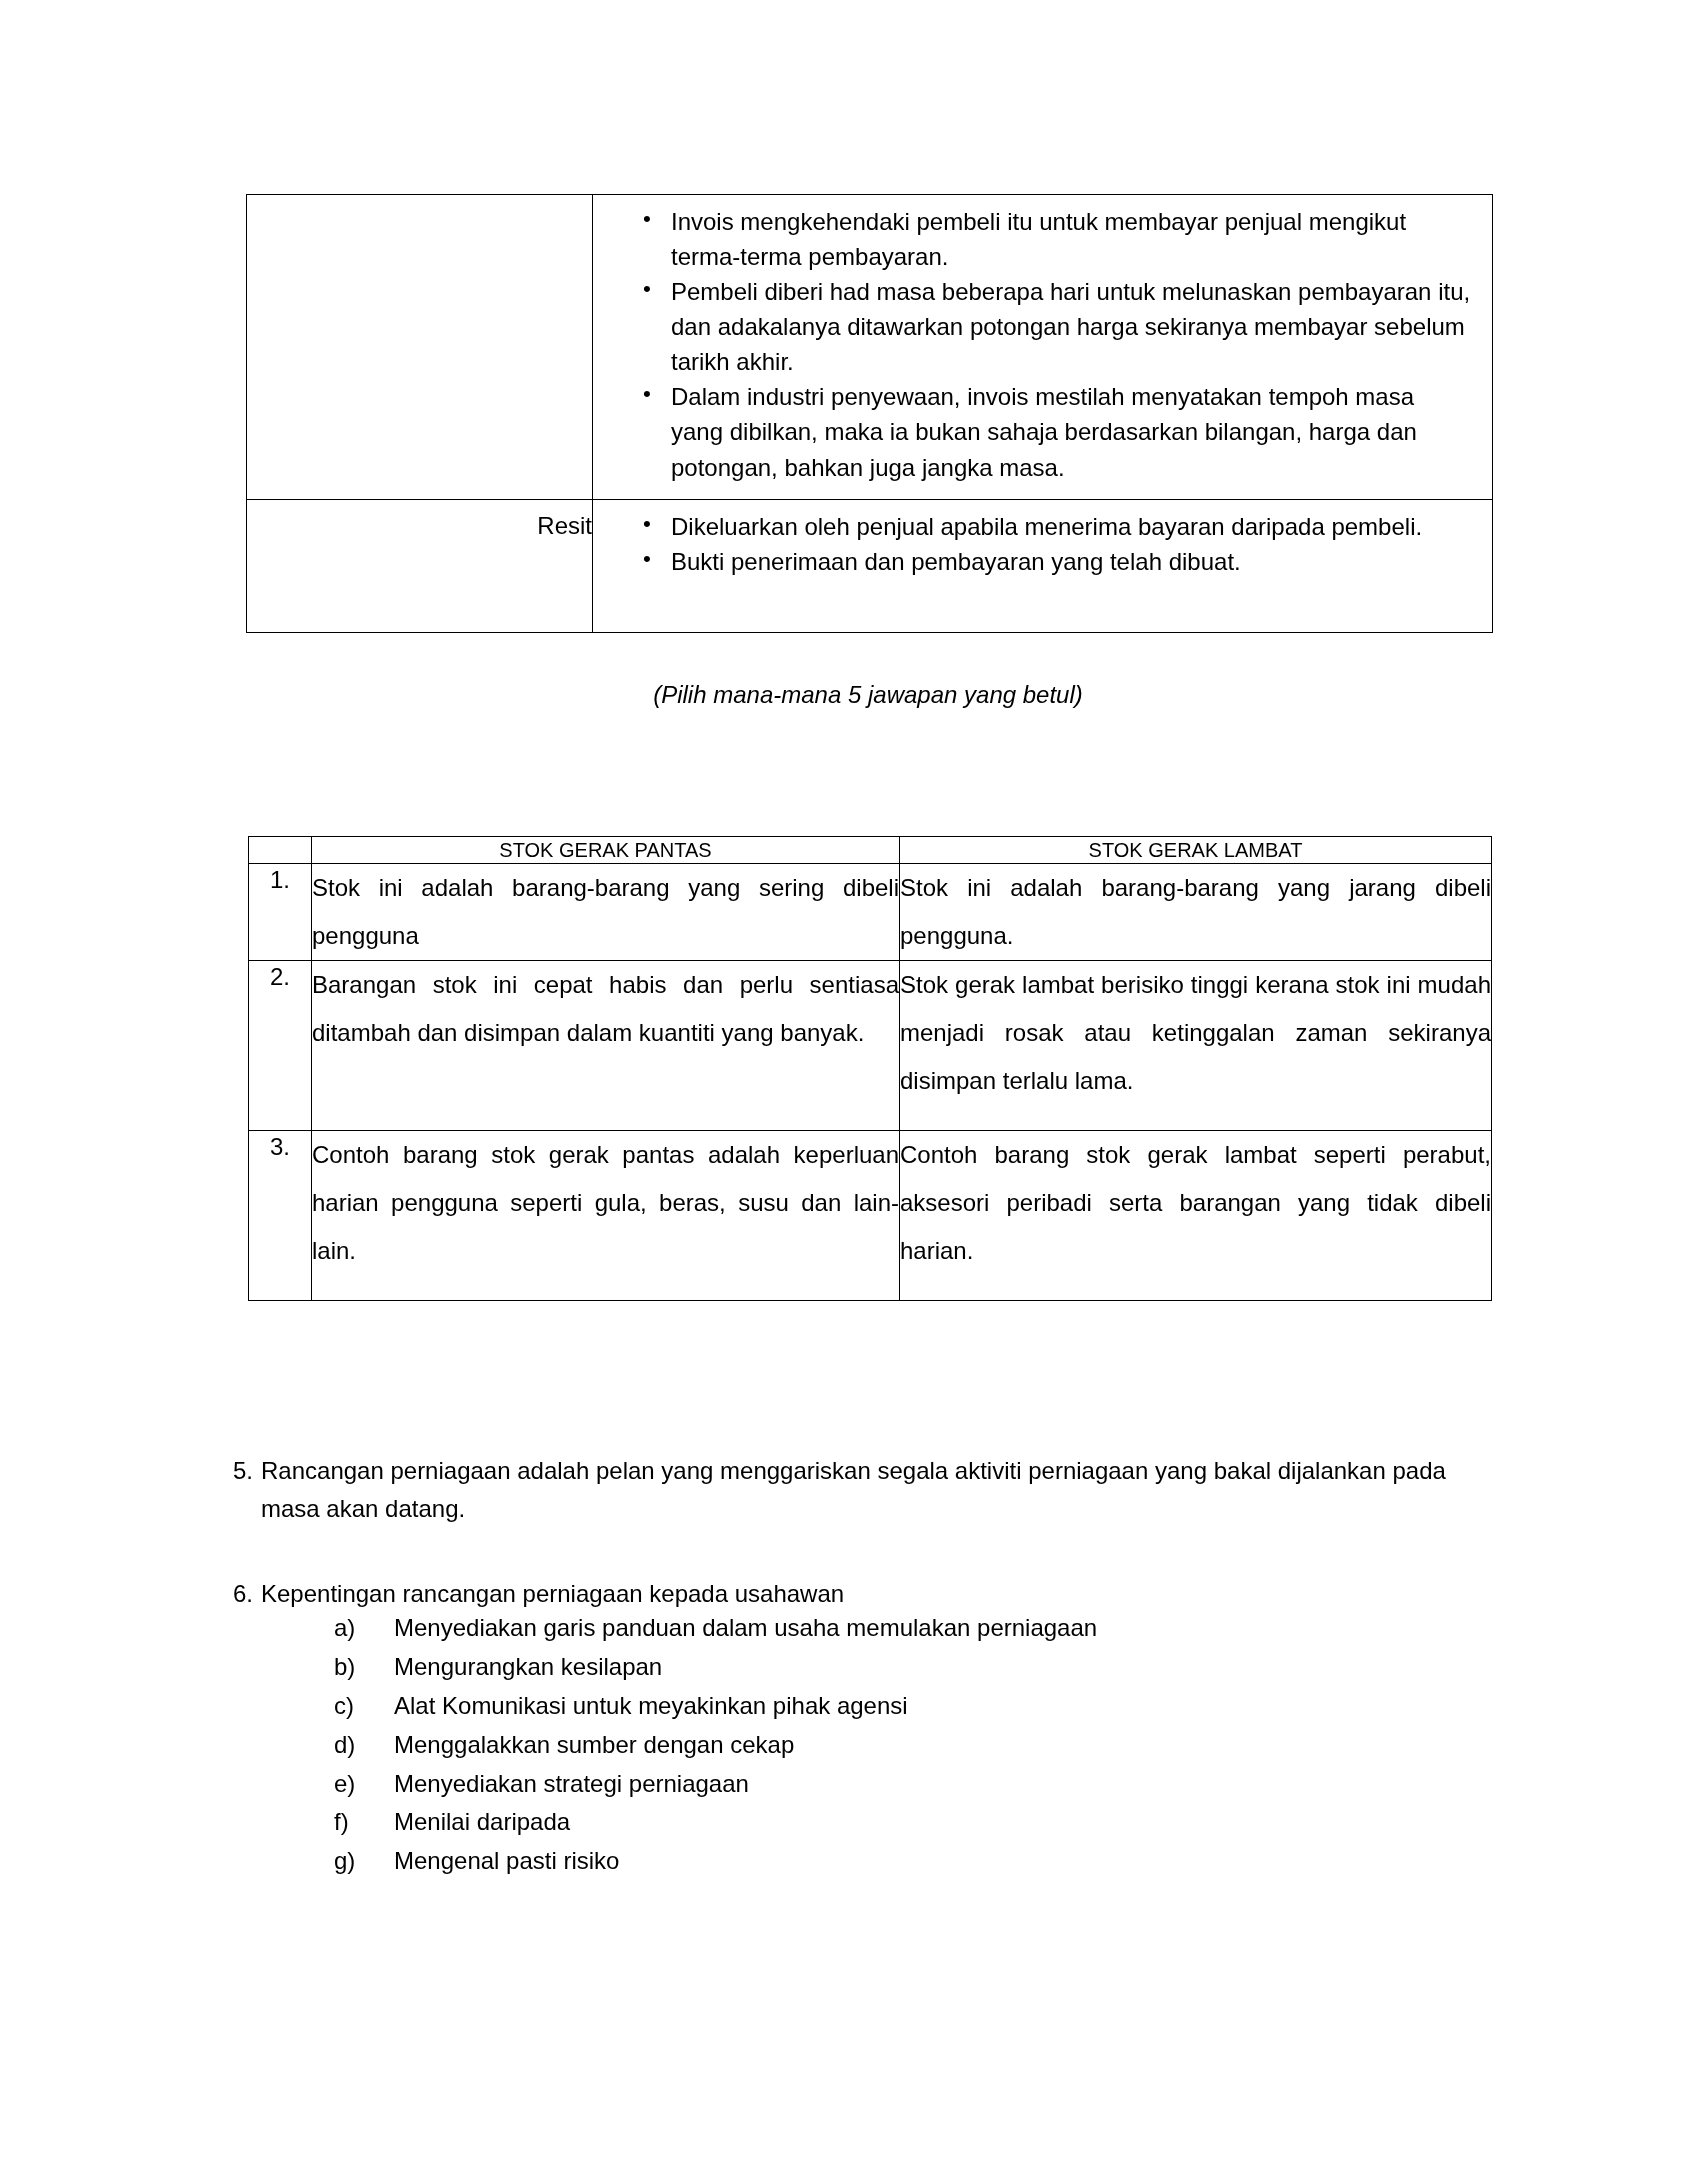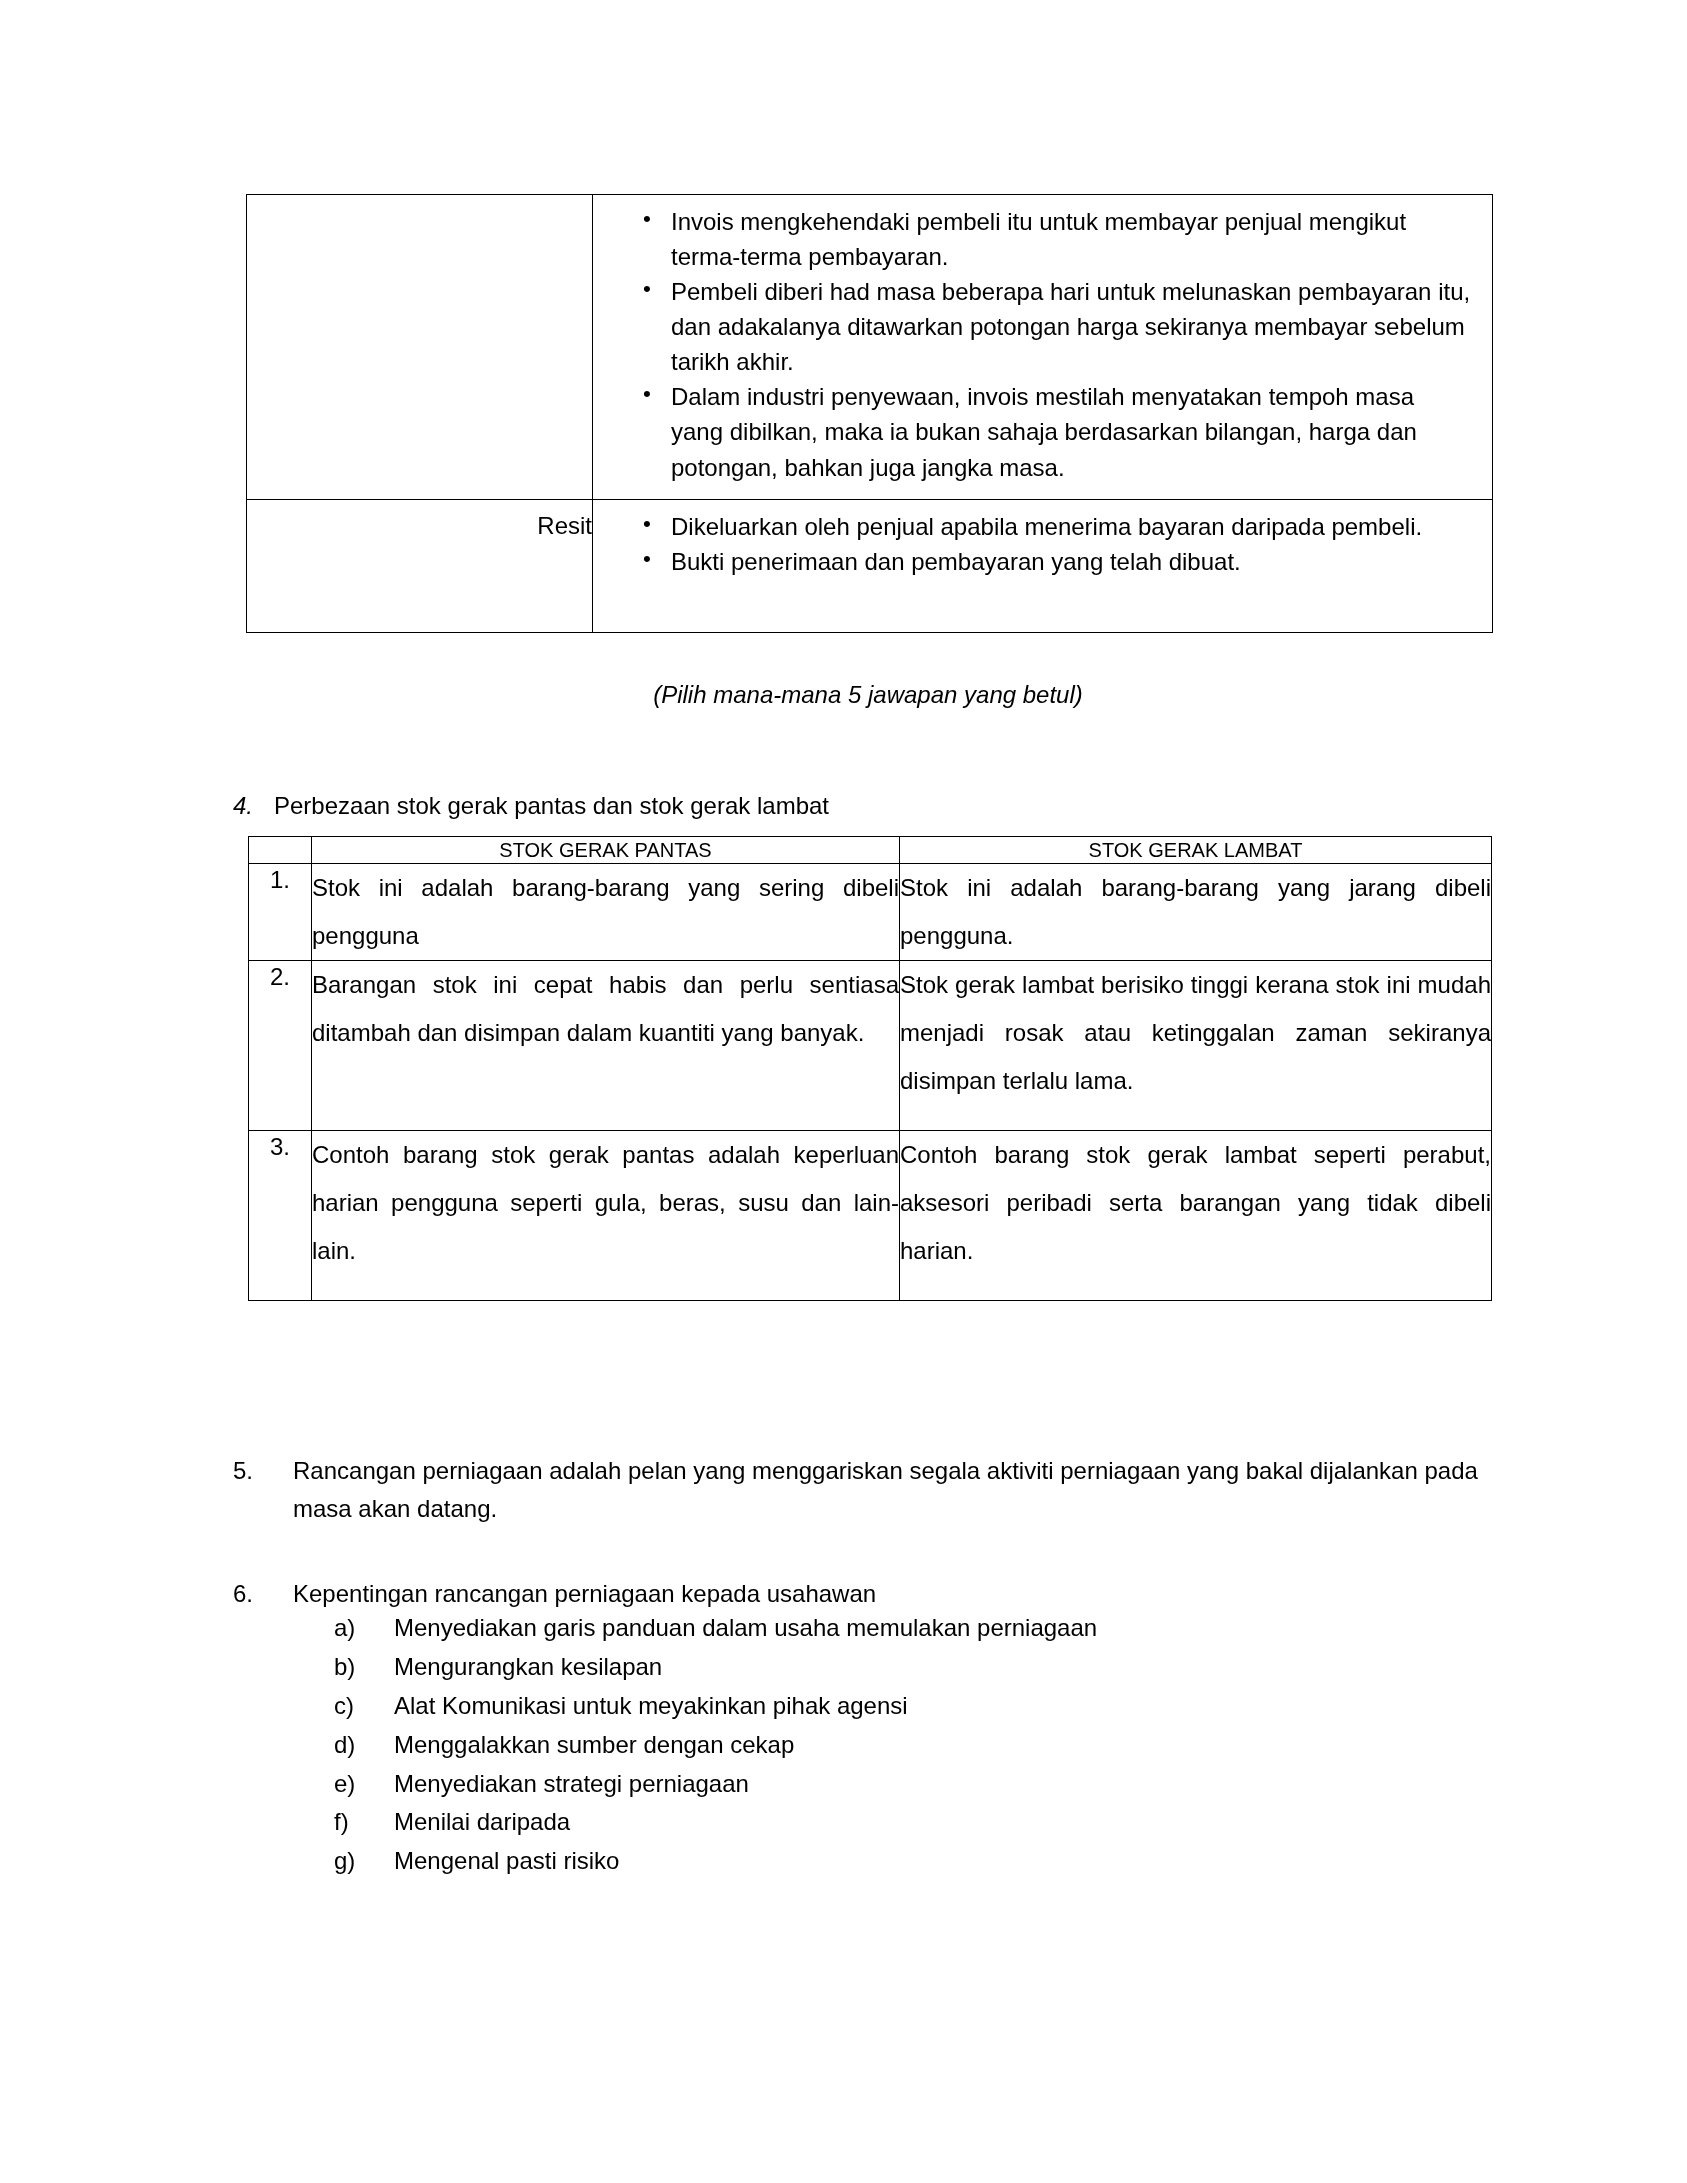--- a/index.html
+++ b/index.html
@@ -146,21 +146,21 @@
     line-height: 1.58;
   }
   .num-para .num {
     position: absolute;
     left: 0;
     top: 0;
     width: 40px;
   }
   .num-para .body {
     display: block;
-    margin-left: 60px;
+    margin-left: 28px;
   }
 
   #para-5 { left: 233px; top: 1452px; width: 1257px; }
   #para-6 { left: 233px; top: 1575px; width: 1257px; }
 
   .sub-list {
     position: absolute;
     left: 334px;
     top: 1609px;
     list-style: none;
@@ -209,23 +209,20 @@
             <li>Dikeluarkan oleh penjual apabila menerima bayaran daripada pembeli.</li>
             <li>Bukti penerimaan dan pembayaran yang telah dibuat.</li>
           </ul>
         </td>
       </tr>
     </tbody>
   </table>
 
   <div class="caption-italic">(Pilih mana-mana 5 jawapan yang betul)</div>
 
-  <div class="item-heading" id="heading-4">
-    <span class="num">4.</span><span>Perbezaan stok gerak pantas dan stok gerak lambat</span>
-  </div>
 
   <table class="doc-table-2">
     <tbody>
       <tr>
         <td class="c-num t2-head"></td>
         <td class="c-left t2-head">STOK GERAK PANTAS</td>
         <td class="c-right t2-head">STOK GERAK LAMBAT</td>
       </tr>
       <tr class="t2-row-1">
         <td class="t2-num">1.</td>

